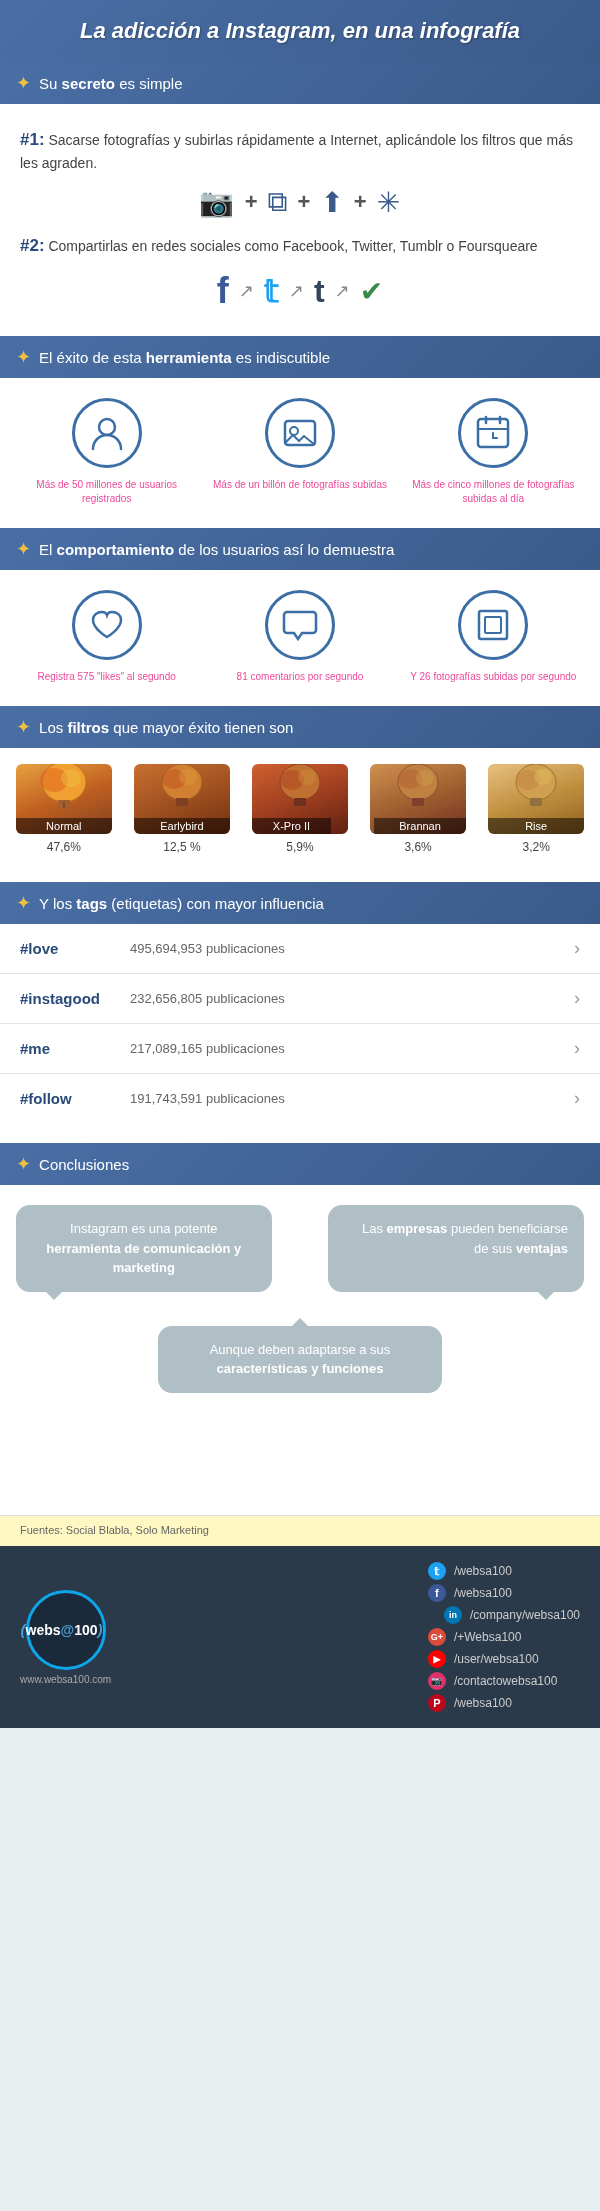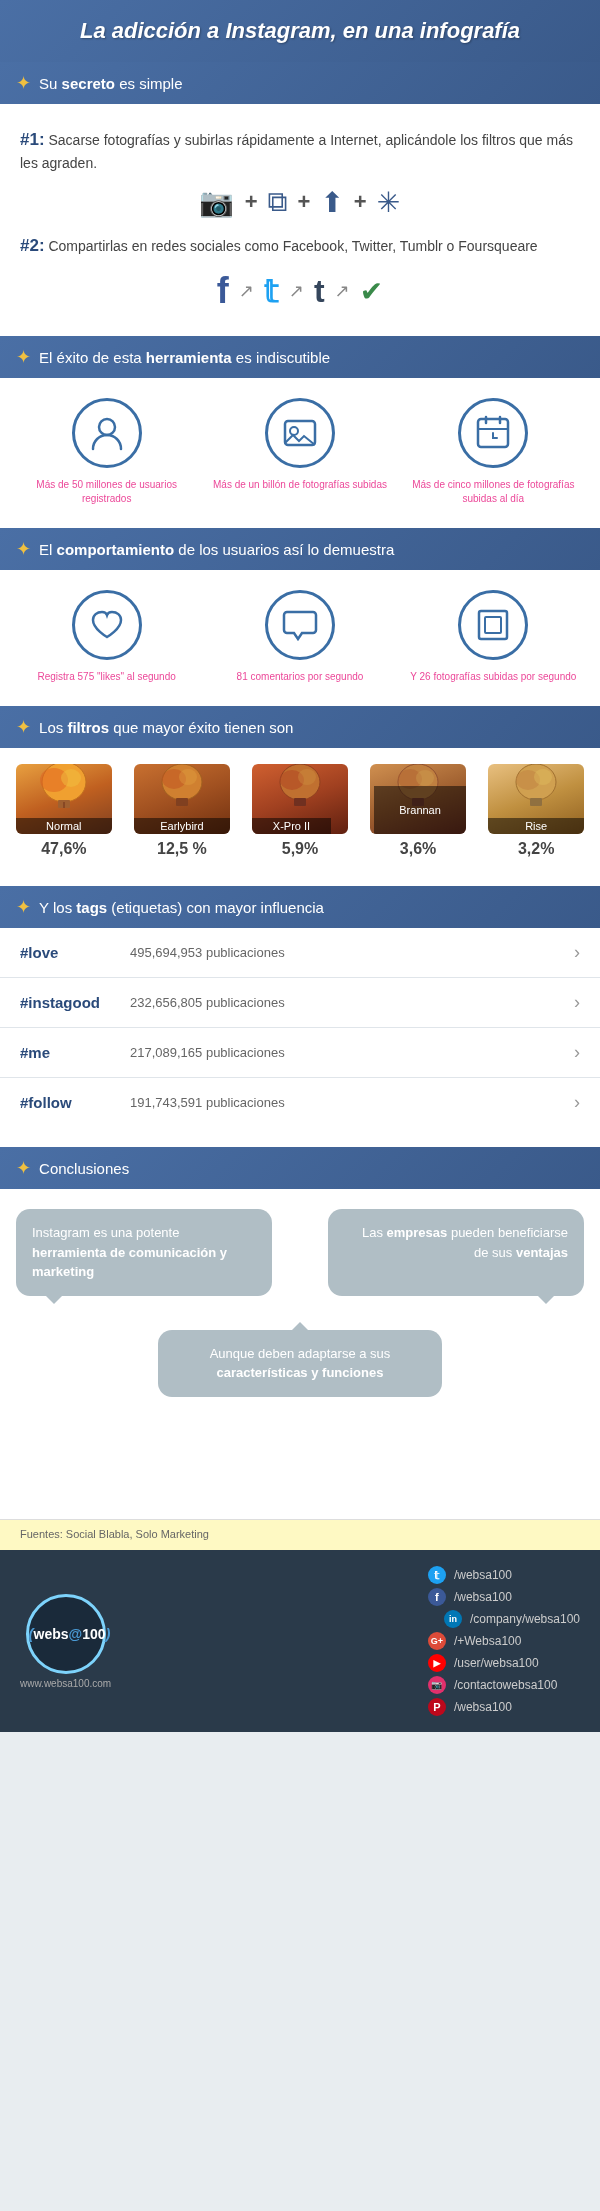--- a/index.html
+++ b/index.html
@@ -147,23 +147,23 @@
       bottom: 0;
       left: 0;
       right: 0;
       background: rgba(0,0,0,0.5);
       color: #fff;
       font-size: 11px;
       text-align: center;
       padding: 2px 0;
     }
     .filter-pct {
-      font-size: 16px;
+      font-size: 12px;
       color: #444;
-      font-weight: bold;
+      font-weight: normal;
       margin-top: 2px;
     }
 
     
     .filter-normal { background: linear-gradient(135deg, #e8a040, #c06020, #804020); }
 
     
     .tags-block {
       background: #fff;
       padding: 0;
@@ -214,21 +214,21 @@
       background: #b0bec5;
       border-radius: 14px;
       padding: 14px 16px;
       font-size: 13px;
       color: #fff;
       line-height: 1.5;
       position: relative;
     }
     .bubble.left {
       width: 45%;
-      text-align: left;
+      text-align: center;
     }
     .bubble.right {
       width: 45%;
       text-align: right;
     }
     .bubble.center {
       width: 50%;
       margin: 0 auto;
       text-align: center;
     }
@@ -280,24 +280,24 @@
     }
     .footer-logo {
       display: flex;
       flex-direction: column;
       align-items: center;
     }
     .logo-circle {
       width: 80px;
       height: 80px;
       border-radius: 50%;
-      border: 3px solid #7dd3fc;
-      display: flex;
-      align-items: center;
-      justify-content: flex-start;
+      border: 3px solid #0ea5e9;
+      display: flex;
+      align-items: center;
+      justify-content: flex-end;
       background: #1a2a3a;
     }
     .logo-url {
       color: #aaa;
       font-size: 10px;
       margin-top: 3px;
     }
     .footer-links {
       display: flex;
       flex-direction: column;
@@ -490,21 +490,21 @@
     </div>
 
     <div class="filter-item">
       <div class="filter-img" style="width:96px;height:70px;border-radius:6px;position:relative;overflow:hidden;background:linear-gradient(160deg,#d09050,#a06030,#703020);">
         <svg width="96" height="55" style="position:absolute;top:0;left:0;" viewBox="0 0 96 55">
           <ellipse cx="48" cy="18" rx="20" ry="18" fill="#c08040" stroke="#905030" stroke-width="1"></ellipse>
           <ellipse cx="40" cy="15" rx="12" ry="10" fill="#b06030" opacity="0.5"></ellipse>
           <ellipse cx="55" cy="14" rx="9" ry="8" fill="#d0a050" opacity="0.4"></ellipse>
           <rect x="42" y="34" width="12" height="8" fill="#804030" rx="1"></rect>
         </svg>
-        <div class="filter-label" style="position:absolute;bottom:0;left:4px;right:0;background:rgba(0,0,0,0.5);color:#fff;font-size:11px;text-align:center;padding:18px 0;">Brannan</div>
+        <div class="filter-label" style="position:absolute;bottom:0;left:4px;right:0;background:rgba(0,0,0,0.5);color:#fff;font-size:11px;text-align:center;padding:2px 0;">Brannan</div>
       </div>
       <span class="filter-pct">3,6%</span>
     </div>
 
     <div class="filter-item">
       <div class="filter-img" style="width:96px;height:70px;border-radius:6px;position:relative;overflow:hidden;background:linear-gradient(160deg,#e8c080,#c09040,#906020);">
         <svg width="96" height="55" style="position:absolute;top:0;left:0;" viewBox="0 0 96 55">
           <ellipse cx="48" cy="18" rx="20" ry="18" fill="#d0a050" stroke="#a07030" stroke-width="1"></ellipse>
           <ellipse cx="40" cy="16" rx="12" ry="10" fill="#c08040" opacity="0.5"></ellipse>
           <ellipse cx="55" cy="13" rx="9" ry="8" fill="#e0c060" opacity="0.4"></ellipse>

